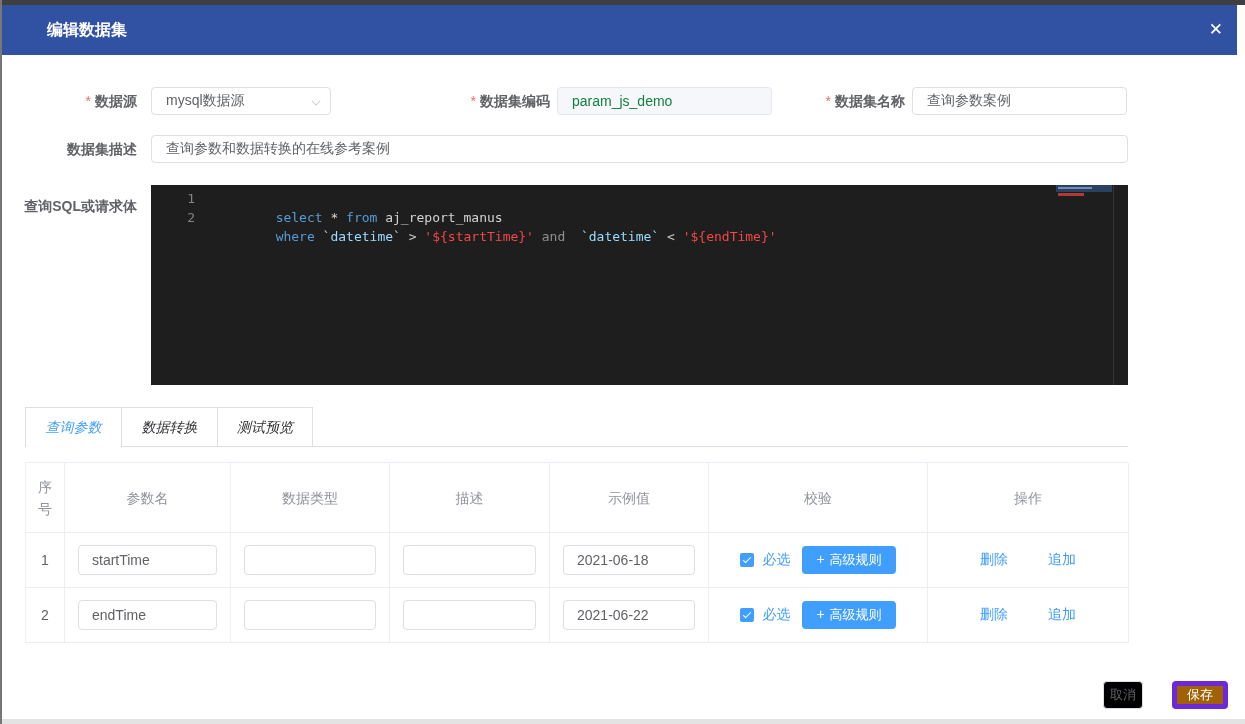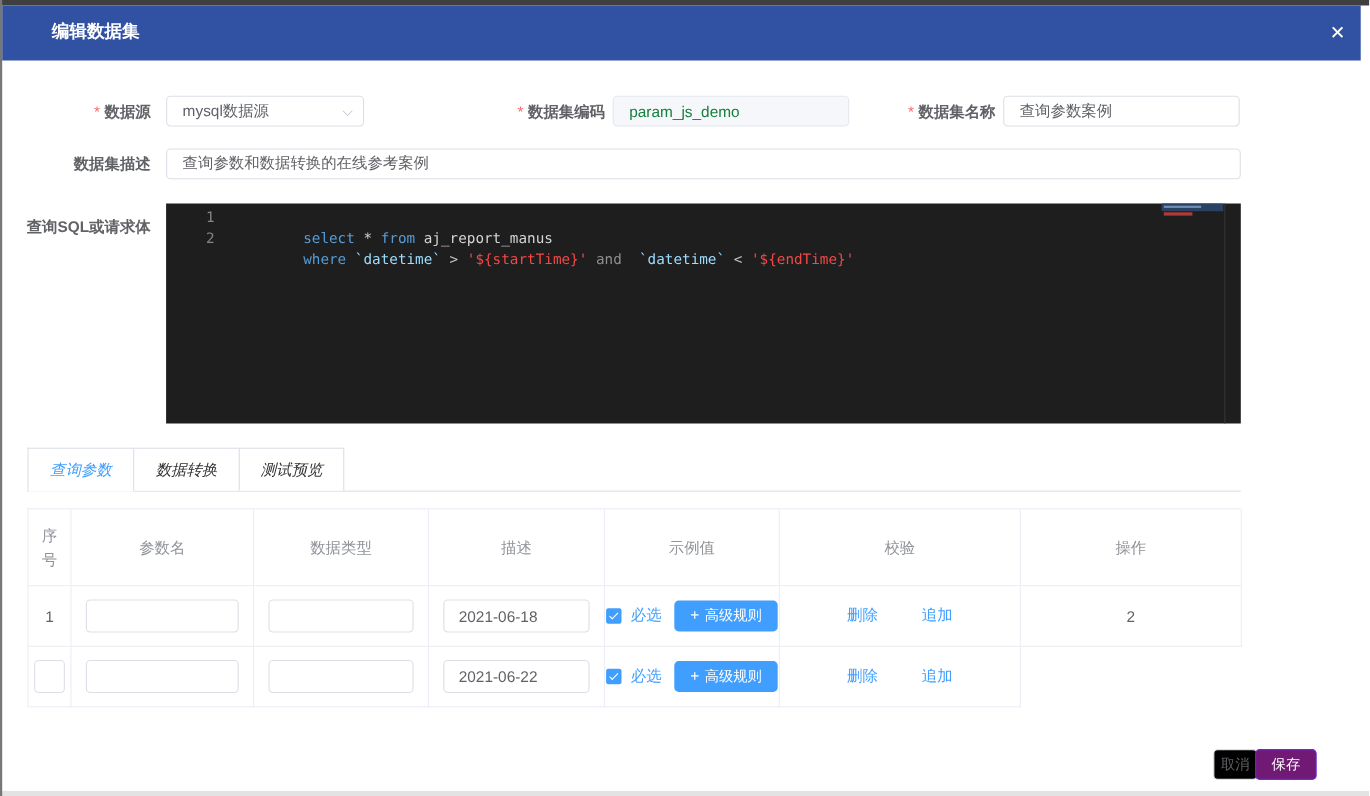--- a/index.html
+++ b/index.html
@@ -72,21 +72,21 @@
   .rule-btn { margin-left:12px; height:28px; padding:0 14px; background:#409eff; border:none; border-radius:4px;
          color:#fff; font-size:13px; cursor:pointer; font-family:"Liberation Sans", sans-serif; }
   .rule-btn .plus { margin-right:5px; font-size:14px; }
   .link { color:#409eff; font-size:14px; cursor:pointer; text-decoration:none; }
   .link + .link { margin-left:40px; }
 
   
   .btn { position:absolute; top:681px; height:28px; border-radius:4px; font-size:13px; cursor:pointer;
          font-family:"Liberation Sans", sans-serif; }
   .btn-cancel { left:1103px; width:40px; background:#000000; border:1px solid #dcdfe6; color:#606266; }
-  .btn-save { left:1141px; width:56px; background:#701a75; border:1px solid #6d28d9; color:#fff; }
+  .btn-save { left:1172px; width:56px; background:#a16207; border:5px solid #6d28d9; color:#fff; }
 </style>
 </head>
 <body>
 
 <div class="screen">
   <div class="edge-top"></div>
   <div class="edge-bottom"></div>
 
   <div class="dlg-header">
     <span class="dlg-title">编辑数据集</span>
@@ -149,20 +149,23 @@
     <div class="cell hcell">序号</div>
     <div class="cell hcell">参数名</div>
     <div class="cell hcell">数据类型</div>
     <div class="cell hcell">描述</div>
     <div class="cell hcell">示例值</div>
     <div class="cell hcell">校验</div>
     <div class="cell hcell">操作</div>
 
     <div class="cell bcell">1</div>
     <div class="cell">
+      <input class="cell-inp" value="startTime" style="">
+    </div>
+    <div class="cell">
       <input class="cell-inp" value="" style="">
     </div>
     <div class="cell">
       <input class="cell-inp" value="" style="">
     </div>
     <div class="cell">
       <input class="cell-inp" value="2021-06-18" style="">
     </div>
     <div class="cell">
       <span class="checkbox"></span>

